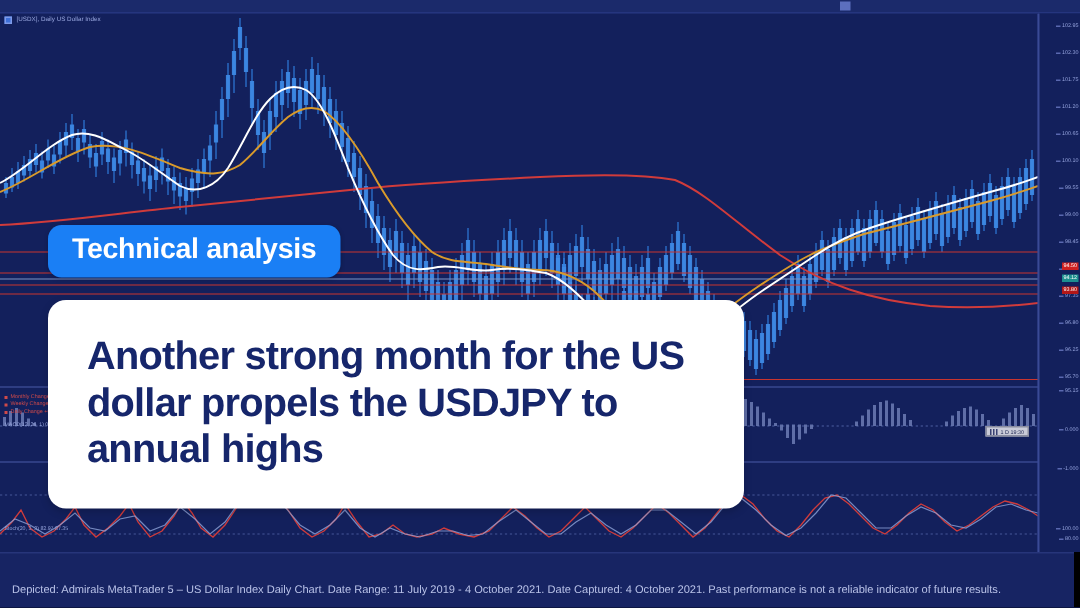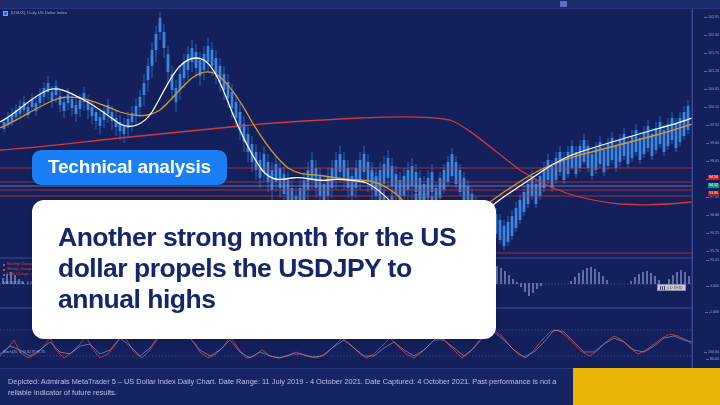--- a/index.html
+++ b/index.html
@@ -7,21 +7,21 @@
     width: 720px; height: 405px;
     overflow: hidden;
     background: #101c52;
     font-family: "Liberation Sans", sans-serif;
   }
 
   #stage {
     position: relative;
     width: 720px;
     height: 405px;
-    background: #eab308;
+    background: #000000;
     overflow: hidden;
   }
 
   
   #chart-area {
     position: absolute;
     left: 0; top: 0;
     width: 720px; height: 368px;
     background: #13205c;
     overflow: hidden;
@@ -139,24 +139,24 @@
     font-size: 26.5px;
     font-weight: bold;
     line-height: 31px;
     letter-spacing: -0.5px;
   }
 
   
   #footer {
     position: absolute;
     left: 0; bottom: 0;
-    width: 573px; height: 37px;
+    width: 716px; height: 37px;
     background: #172463;
     border-top: 1px solid #27357a;
-    padding: 8px 8px 0 8px;
+    padding: 19px 8px 0 8px;
   }
   #footer-text {
     color: #b9c2e8;
     font-size: 7.4px;
     line-height: 10.5px;
     max-width: 700px;
   }
 </style>
 </head>
 <body>

